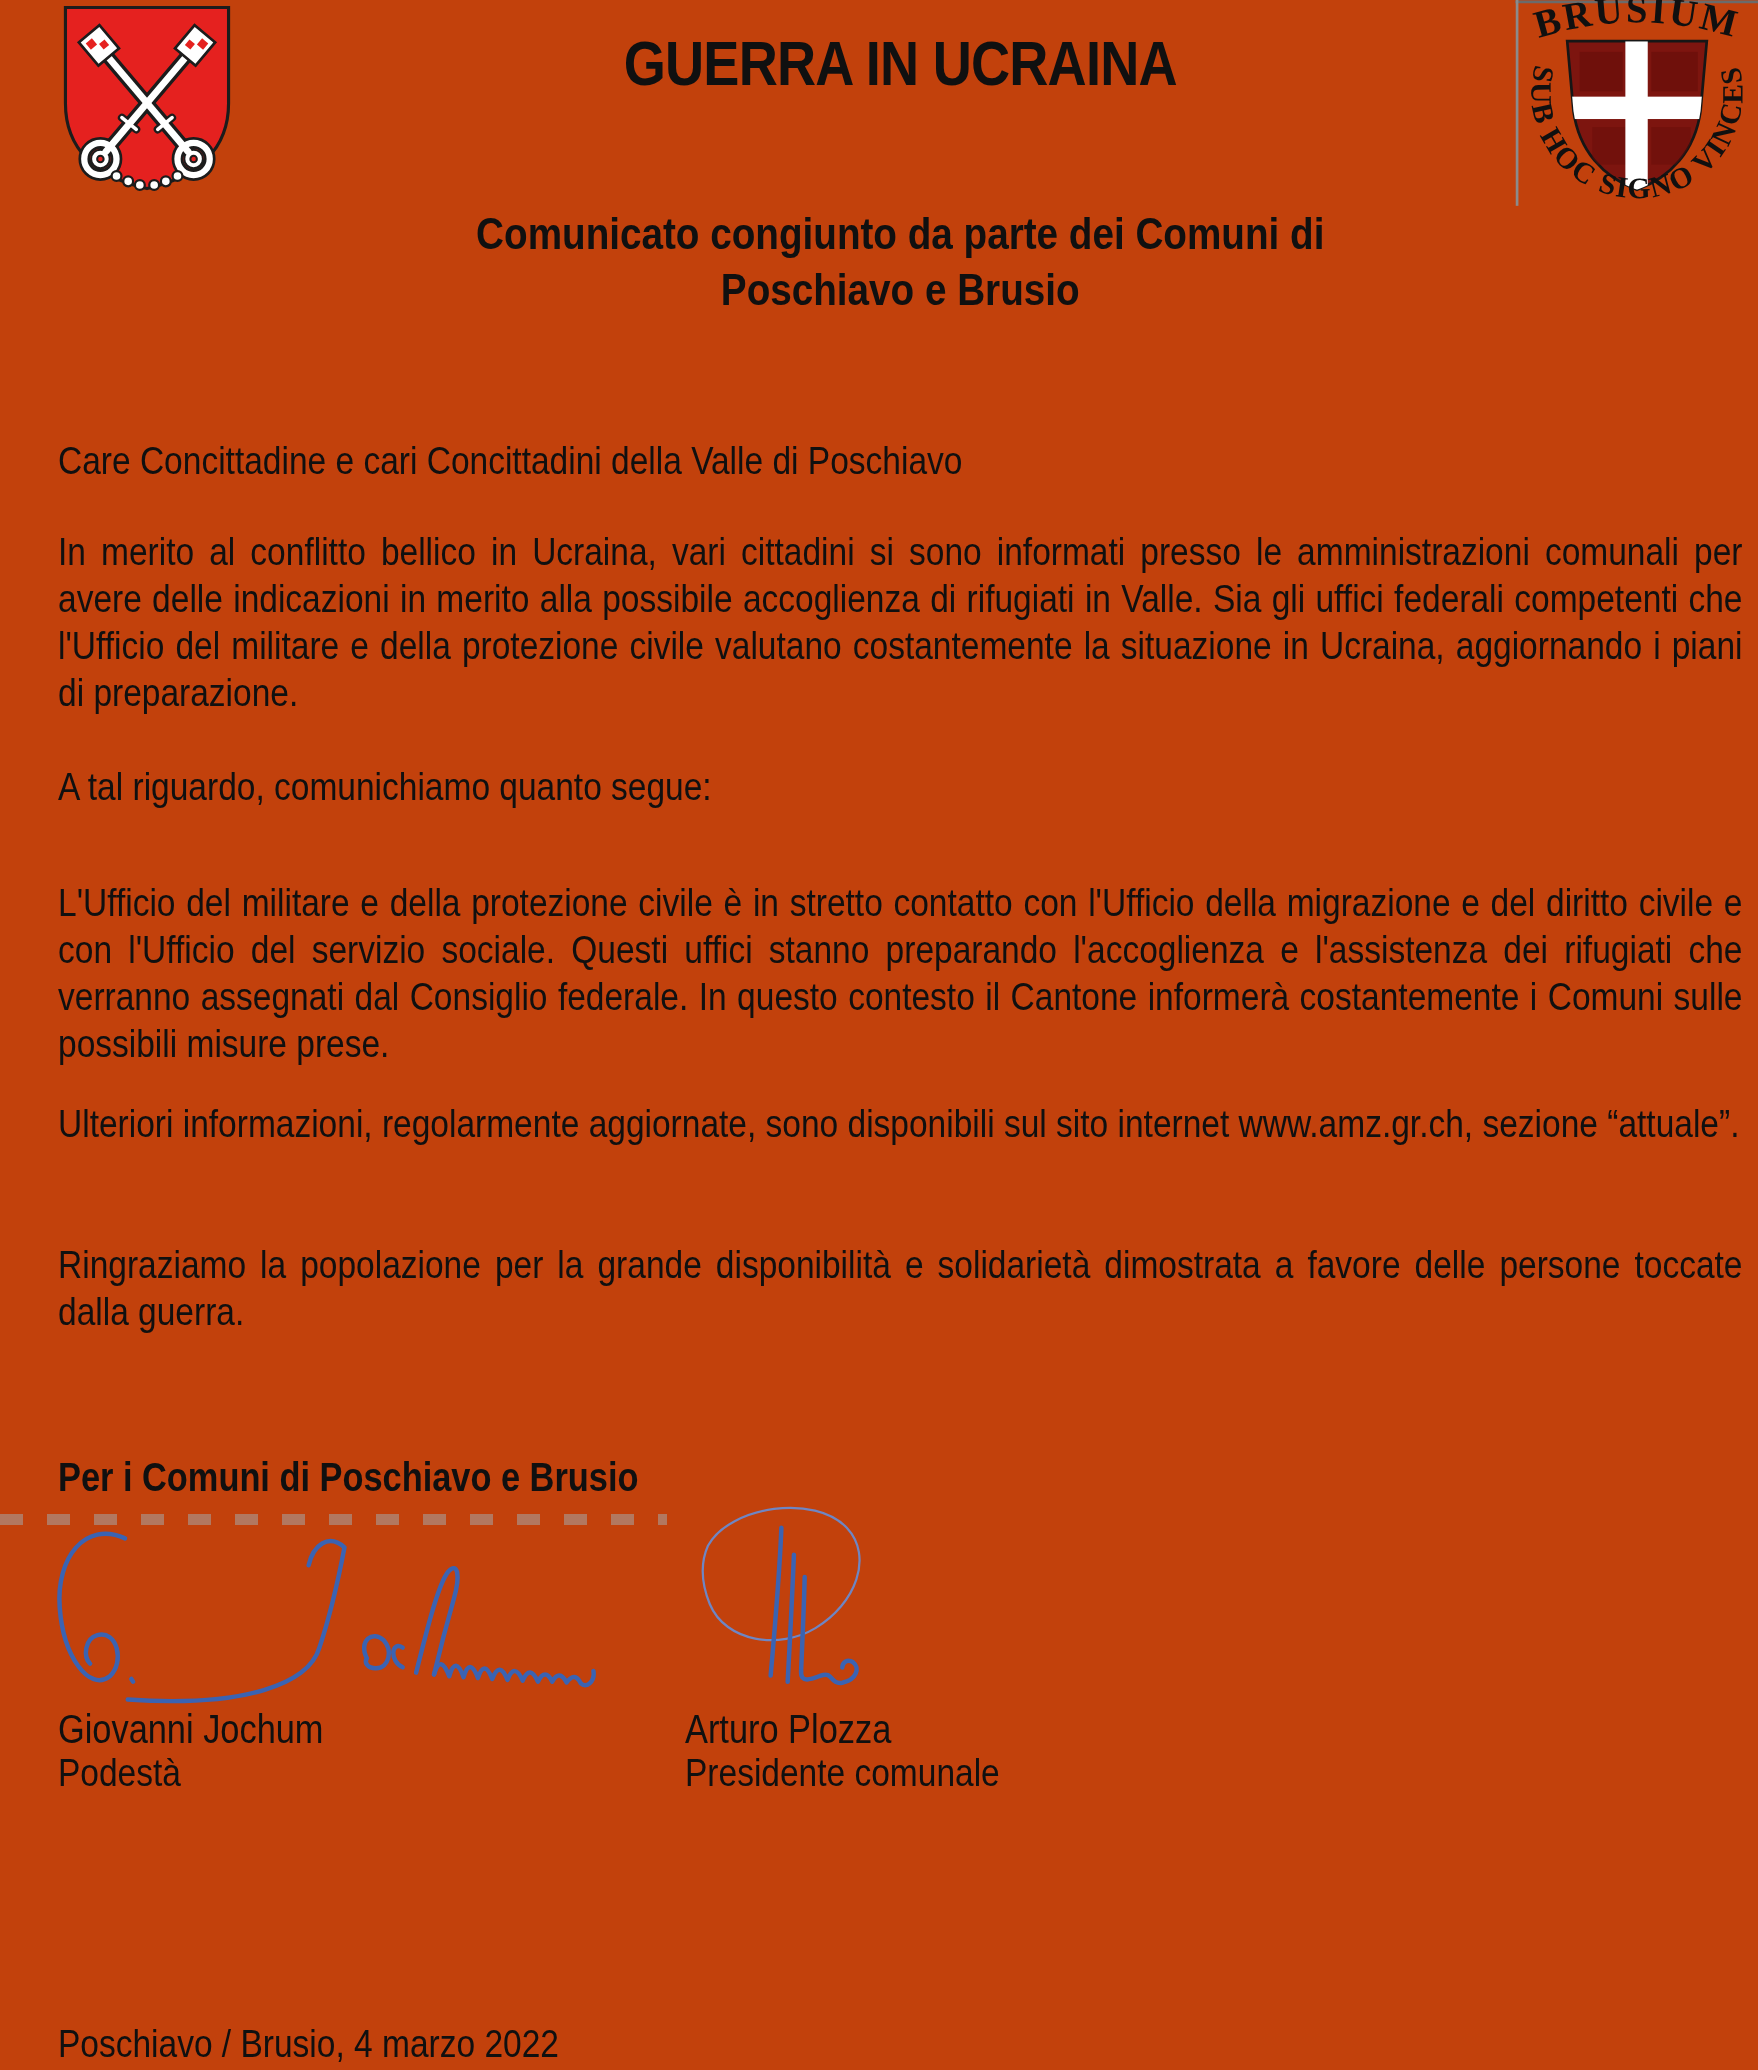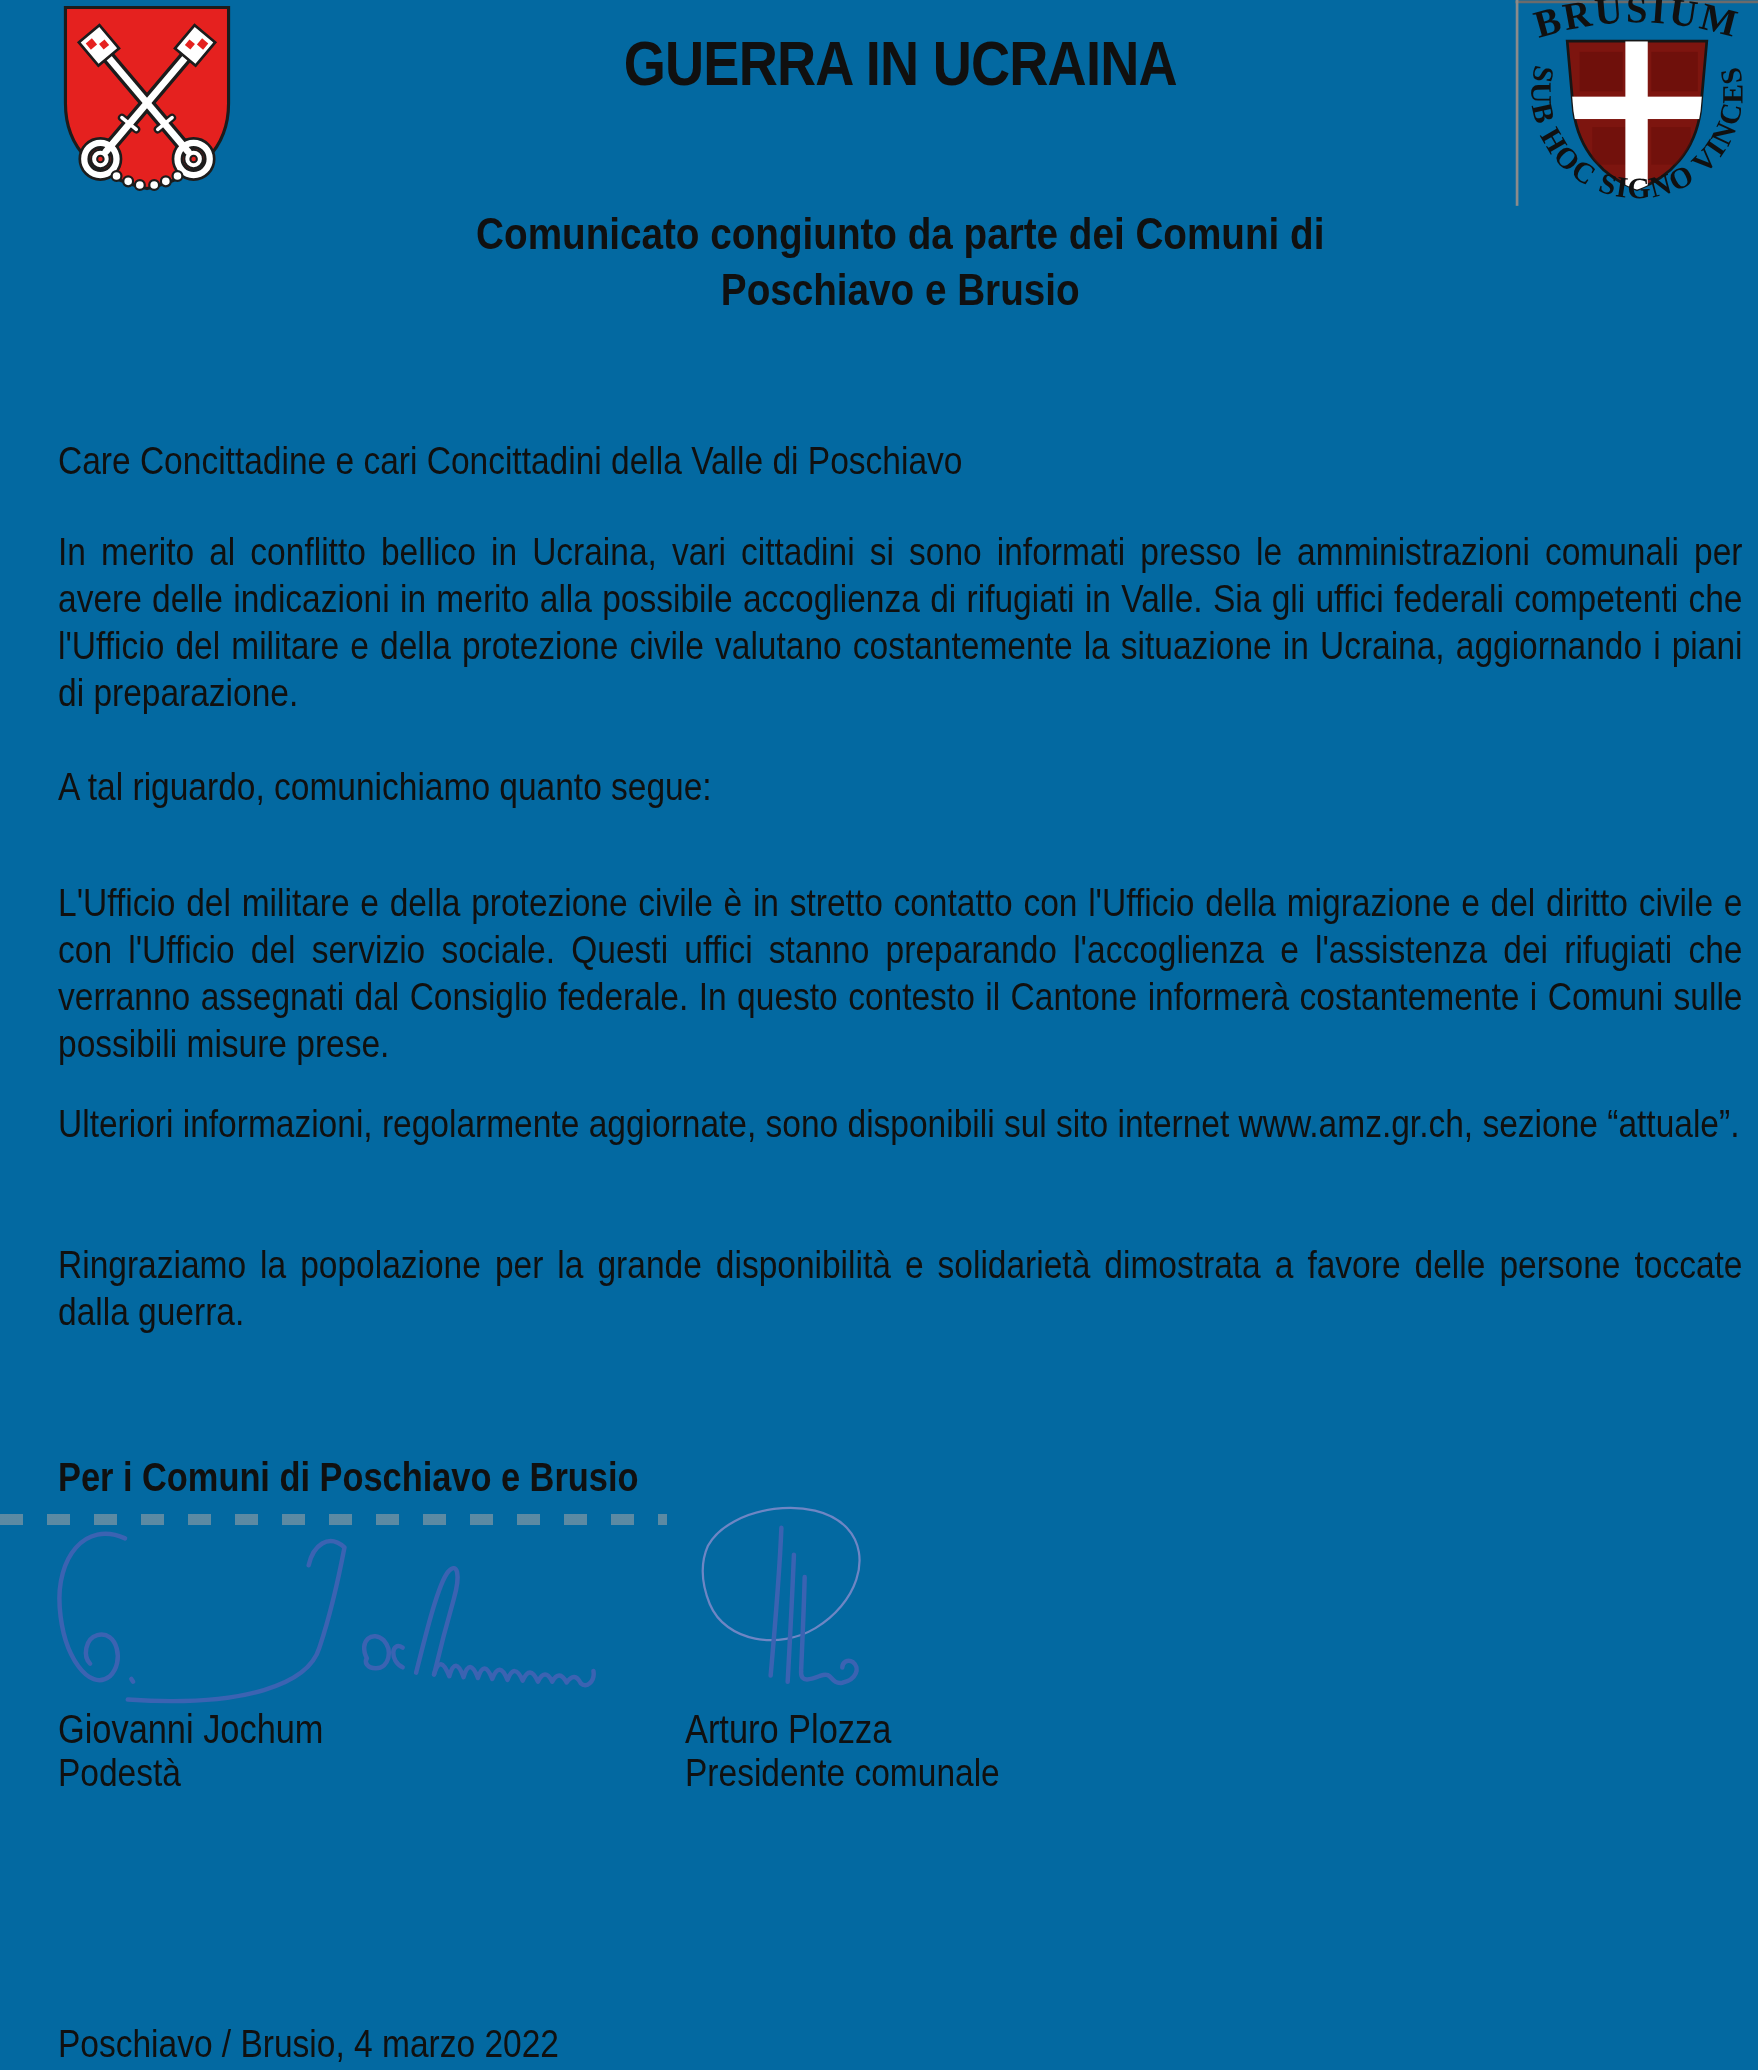--- a/index.html
+++ b/index.html
@@ -1,20 +1,20 @@
 <!DOCTYPE html>
 <html style="font-size:14.3px"><head>
 <meta charset="utf-8">
 <style>
   html,body{margin:0;padding:0;background:#ffffff;}
   .page{
     position:relative;
     width:1758px;
     height:2071px;
-    background:#0369a1;
+    background:#c2410c;
     overflow:hidden;
     font-family:"Liberation Sans","DejaVu Sans",sans-serif;
     color:#101010;
   }
   
   .cond{
     transform:scaleX(0.859);
     transform-origin:0 0;
   }
   .col{

